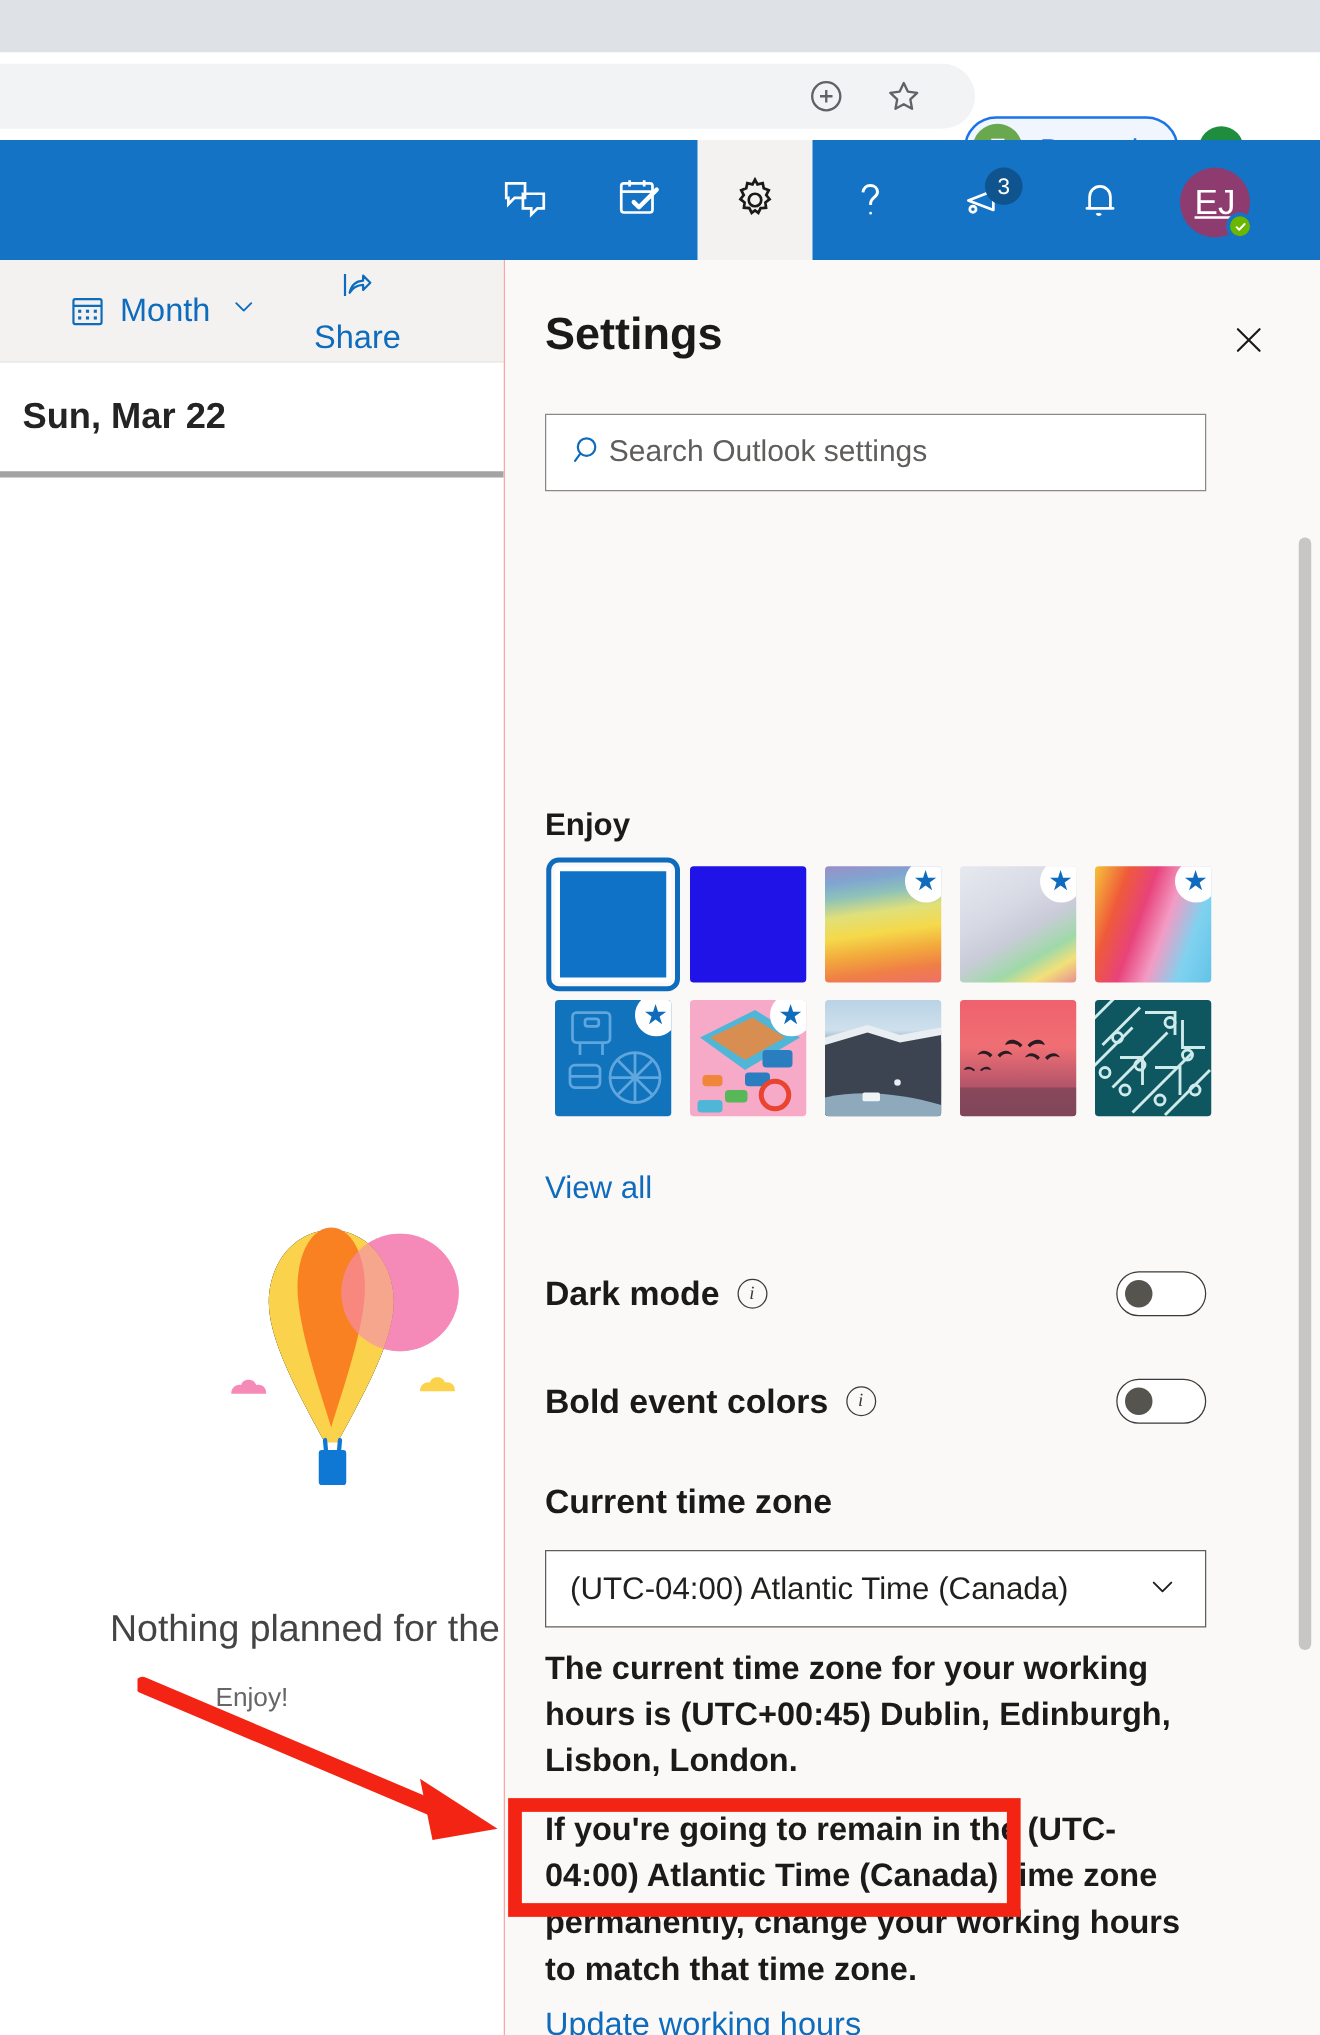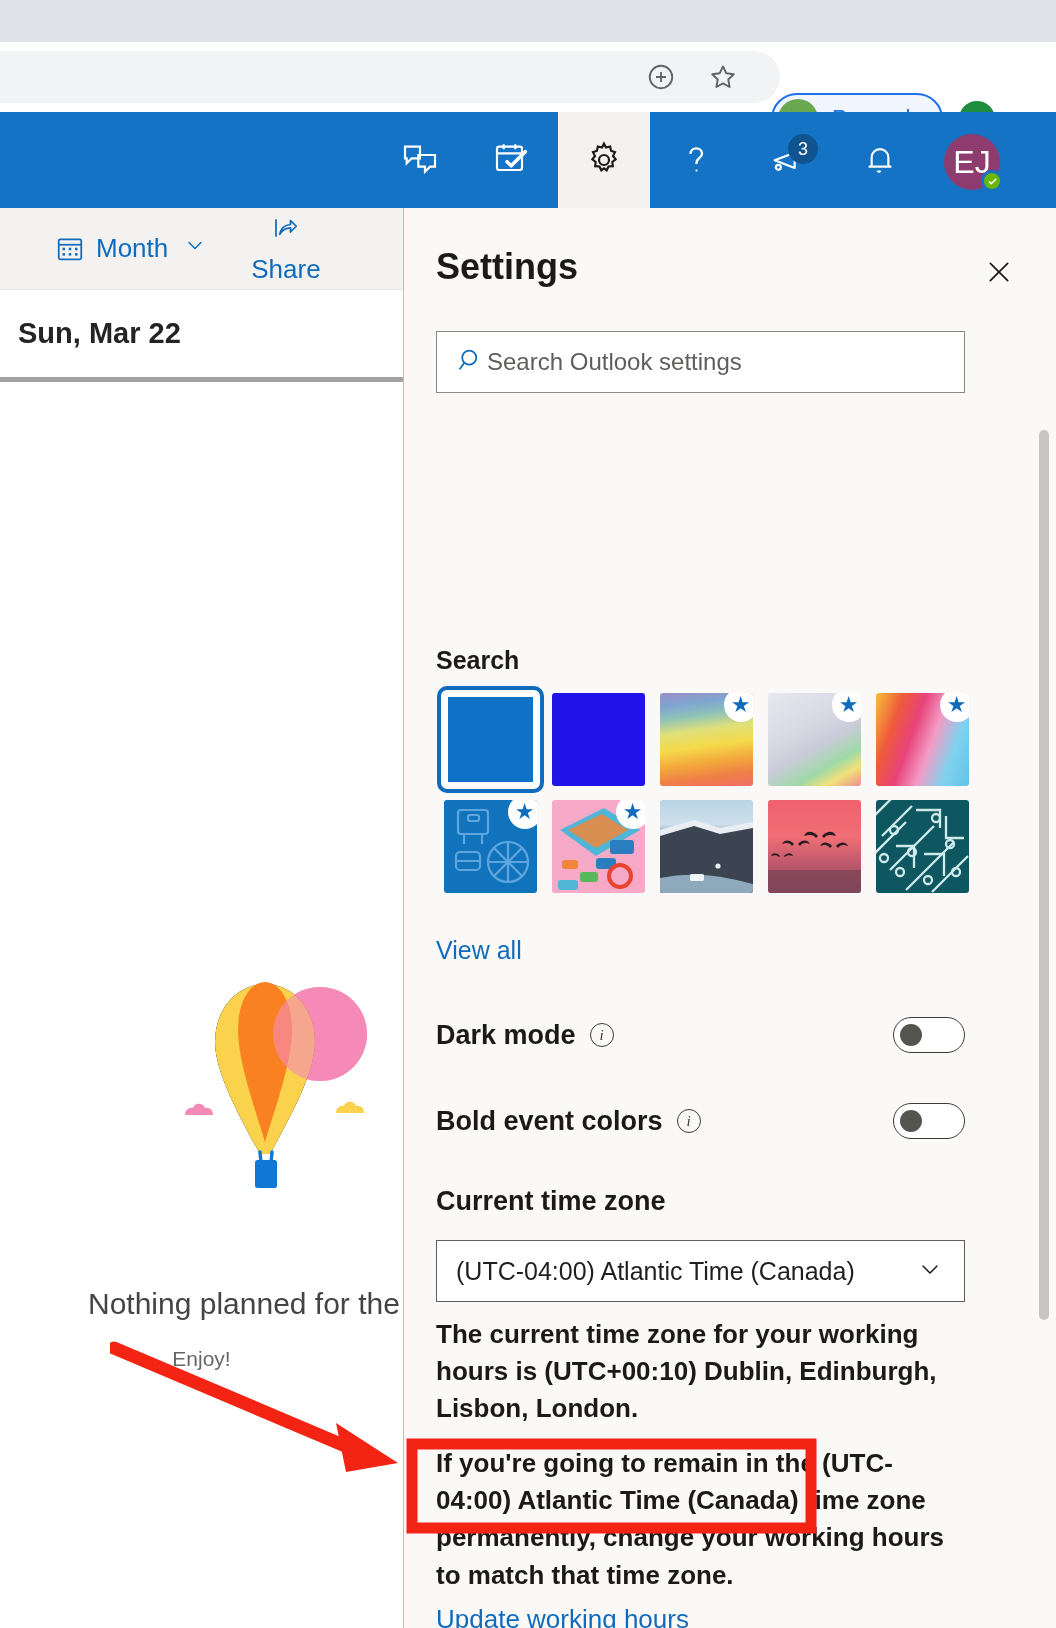--- a/index.html
+++ b/index.html
@@ -75,22 +75,22 @@
     position: absolute; right: 16px; top: 22px;
     min-width: 30px; height: 30px; border-radius: 15px;
     background: #0f538f; color: #fff; font-size: 18px;
     display: flex; align-items: center; justify-content: center;
   }
   .avatar-wrap {
     position: absolute; left: 944px; top: 22px; width: 56px; height: 56px;
   }
   .avatar-circle {
     width: 56px; height: 56px; border-radius: 50%;
-    background: #8e3c70; color: #fff; font-size: 32px;
-    display: flex; align-items: center; justify-content: center;
+    background: #8e3c70; color: #fff; font-size: 28px;
+    display: flex; align-items: center; justify-content: center; text-decoration: underline;
   }
   .presence-dot {
     position: absolute; right: -3px; bottom: -2px;
     width: 22px; height: 22px; border-radius: 50%;
     background: #6bb700; border: 3px solid #1473c4;
     display: flex; align-items: center; justify-content: center;
   }
 
   
   .calendar-area {
@@ -419,21 +419,21 @@
         <svg width="28" height="28" viewBox="0 0 24 24" fill="none" stroke="#0f6cbd" stroke-width="1.5">
           <circle cx="10.5" cy="10" r="6"></circle>
             <path d="M6.1 14.6L2.6 19.5" stroke-linecap="round"></path>
         </svg>
       </span>
       <input class="search-input" type="text" placeholder="Search Outlook settings" style="">
     </div>
 
     <div class="scrollbody">
 
-      <div class="section-label" id="theme-label">Search</div>
+      <div class="section-label" id="theme-label">Enjoy</div>
 
       <div class="theme-grid">
 
         <div class="swatch-cell">
           <div class="swatch selected" style="background:#1072c6"></div>
         </div>
 
         <div class="swatch-cell">
           <div class="swatch" style="background:#1f13e8"></div>
         </div>
@@ -559,21 +559,21 @@
 
       <div class="tz-select">
         <span class="tz-value">(UTC-04:00) Atlantic Time (Canada)</span>
         <span class="tz-chev">
           <svg width="28" height="28" viewBox="0 0 24 24" fill="none" stroke="#201f1e" stroke-width="1.3">
             <path d="M6 9.5l6 6 6-6" stroke-linecap="round" stroke-linejoin="round"></path>
           </svg>
         </span>
       </div>
 
-      <div class="panel-para" id="para-1">The current time zone for your working hours is (UTC+00:10) Dublin, Edinburgh, Lisbon, London.</div>
+      <div class="panel-para" id="para-1">The current time zone for your working hours is (UTC+00:45) Dublin, Edinburgh, Lisbon, London.</div>
       <div class="panel-para" id="para-2">If you're going to remain in the (UTC-04:00) Atlantic Time (Canada) time zone permanently, change your working hours to match that time zone.</div>
 
       <div class="panel-link" id="link-working-hours">Update working hours</div>
 
     </div>
 
     <div class="scrollbar-track"></div>
   </div>
 
   <svg class="red-arrow" viewBox="0 0 300 160">

